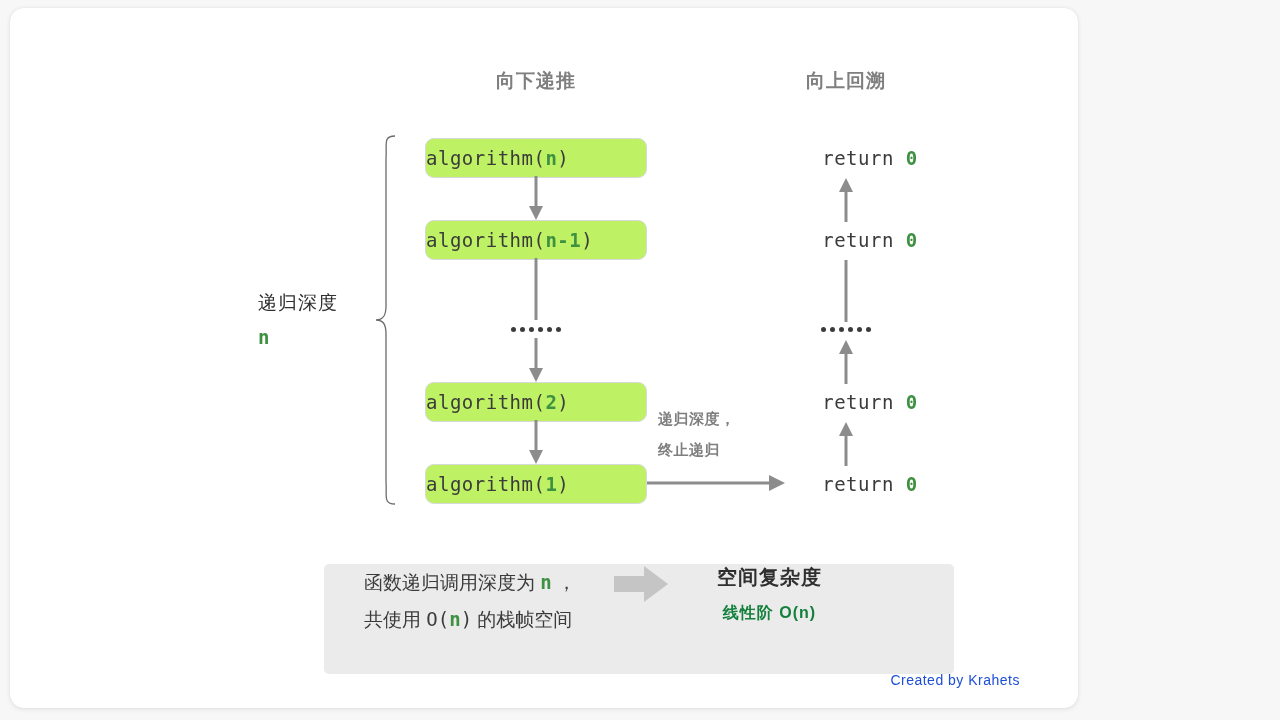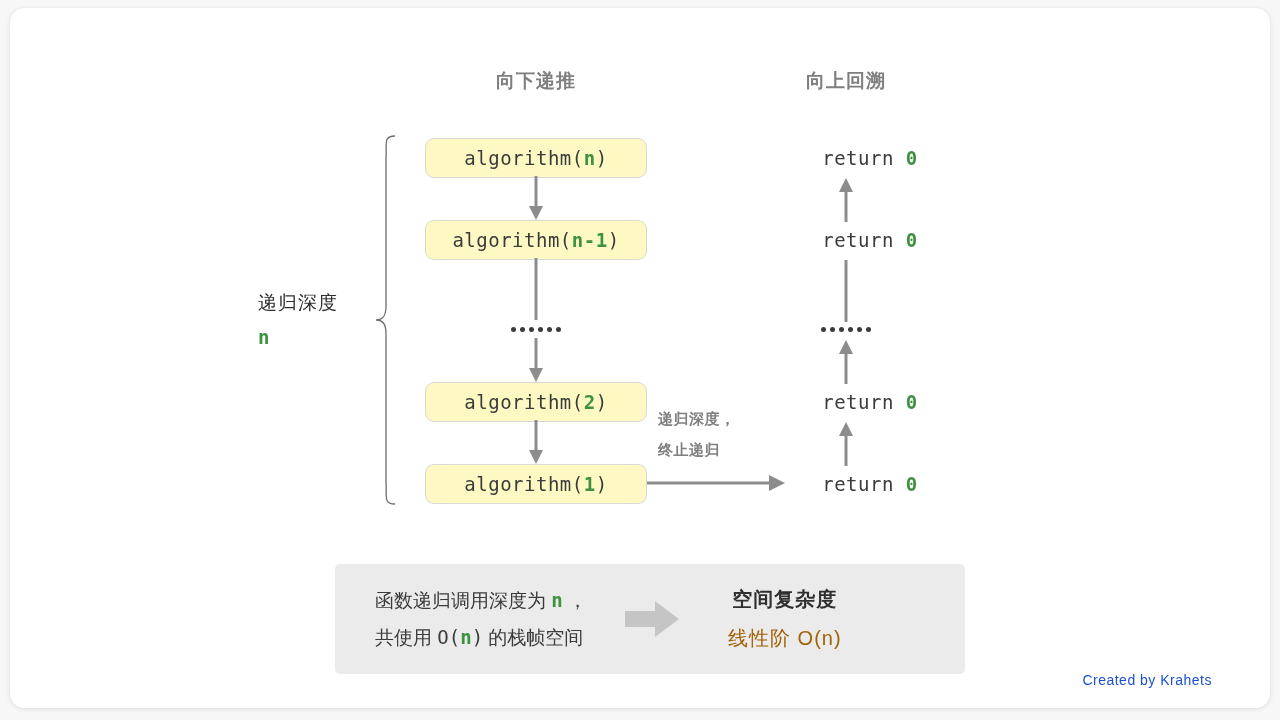--- a/index.html
+++ b/index.html
@@ -10,21 +10,21 @@
   }
   #page {
     position: relative;
     width: 1280px; height: 720px;
     background: #f7f7f7;
     overflow: hidden;
   }
   #card {
     position: absolute;
     left: 10px; top: 8px;
-    width: 1260px; height: 700px;
+    width: 1068px; height: 700px;
     background: #ffffff;
     border-radius: 14px;
     box-shadow: 0 1px 5px rgba(0,0,0,0.10), 0 0 1px rgba(0,0,0,0.10);
   }
 
   
   .col-head {
     position: absolute;
     font-size: 19px;
     font-weight: bold;
@@ -36,26 +36,26 @@
   #head-down { left: 526px; top: 60px; }
   #head-up   { left: 836px; top: 60px; }
 
   
   .call-box {
     position: absolute;
     left: 415px;
     width: 222px;
     height: 40px;
     box-sizing: border-box;
-    background: #fef9c3;
+    background: #bef264;
     border: 1.5px solid #d8d8d8;
     border-radius: 9px;
     display: flex;
     align-items: center;
-    justify-content: center;
+    justify-content: flex-start;
     font-family: "DejaVu Sans Mono", monospace;
     font-size: 19px;
     color: #3b3b3b;
     letter-spacing: 0.5px;
     white-space: nowrap;
   }
   .call-box .arg { color: #3f9142; font-weight: bold; }
 
   
   .ret {
@@ -119,26 +119,26 @@
     font-weight: bold;
     color: #7f7f7f;
     line-height: 31px;
     letter-spacing: 0.5px;
     white-space: nowrap;
   }
 
   
   #summary {
     position: absolute;
-    left: 325px; top: 556px;
+    left: 314px; top: 556px;
     width: 630px; height: 110px;
     background: #ebebeb;
     border-radius: 5px;
     display: flex;
-    align-items: center;
+    align-items: flex-start;
   }
   #summary-left {
     margin-left: 40px;
     font-size: 19px;
     color: #3b3b3b;
     line-height: 37px;
     white-space: nowrap;
   }
   #summary-left .mono { font-family: "DejaVu Sans Mono", monospace; }
   #summary-left .g { color: #3f9142; font-weight: bold; font-family: "DejaVu Sans Mono", monospace; }
@@ -151,23 +151,23 @@
   #summary-right .title {
     display: block;
     font-size: 20px;
     font-weight: bold;
     color: #2f2f2f;
     letter-spacing: 1px;
   }
   #summary-right .value {
     display: block;
     margin-top: 12px;
-    font-size: 20px;
-    font-weight: normal;
-    color: #a16207;
+    font-size: 16px;
+    font-weight: bold;
+    color: #15803d;
     letter-spacing: 1px;
   }
 
   
   #watermark {
     position: absolute;
     right: 58px; bottom: 20px;
     font-family: Liberation Sans, sans-serif;
     font-size: 14px;
     color: #1d4ed8;

